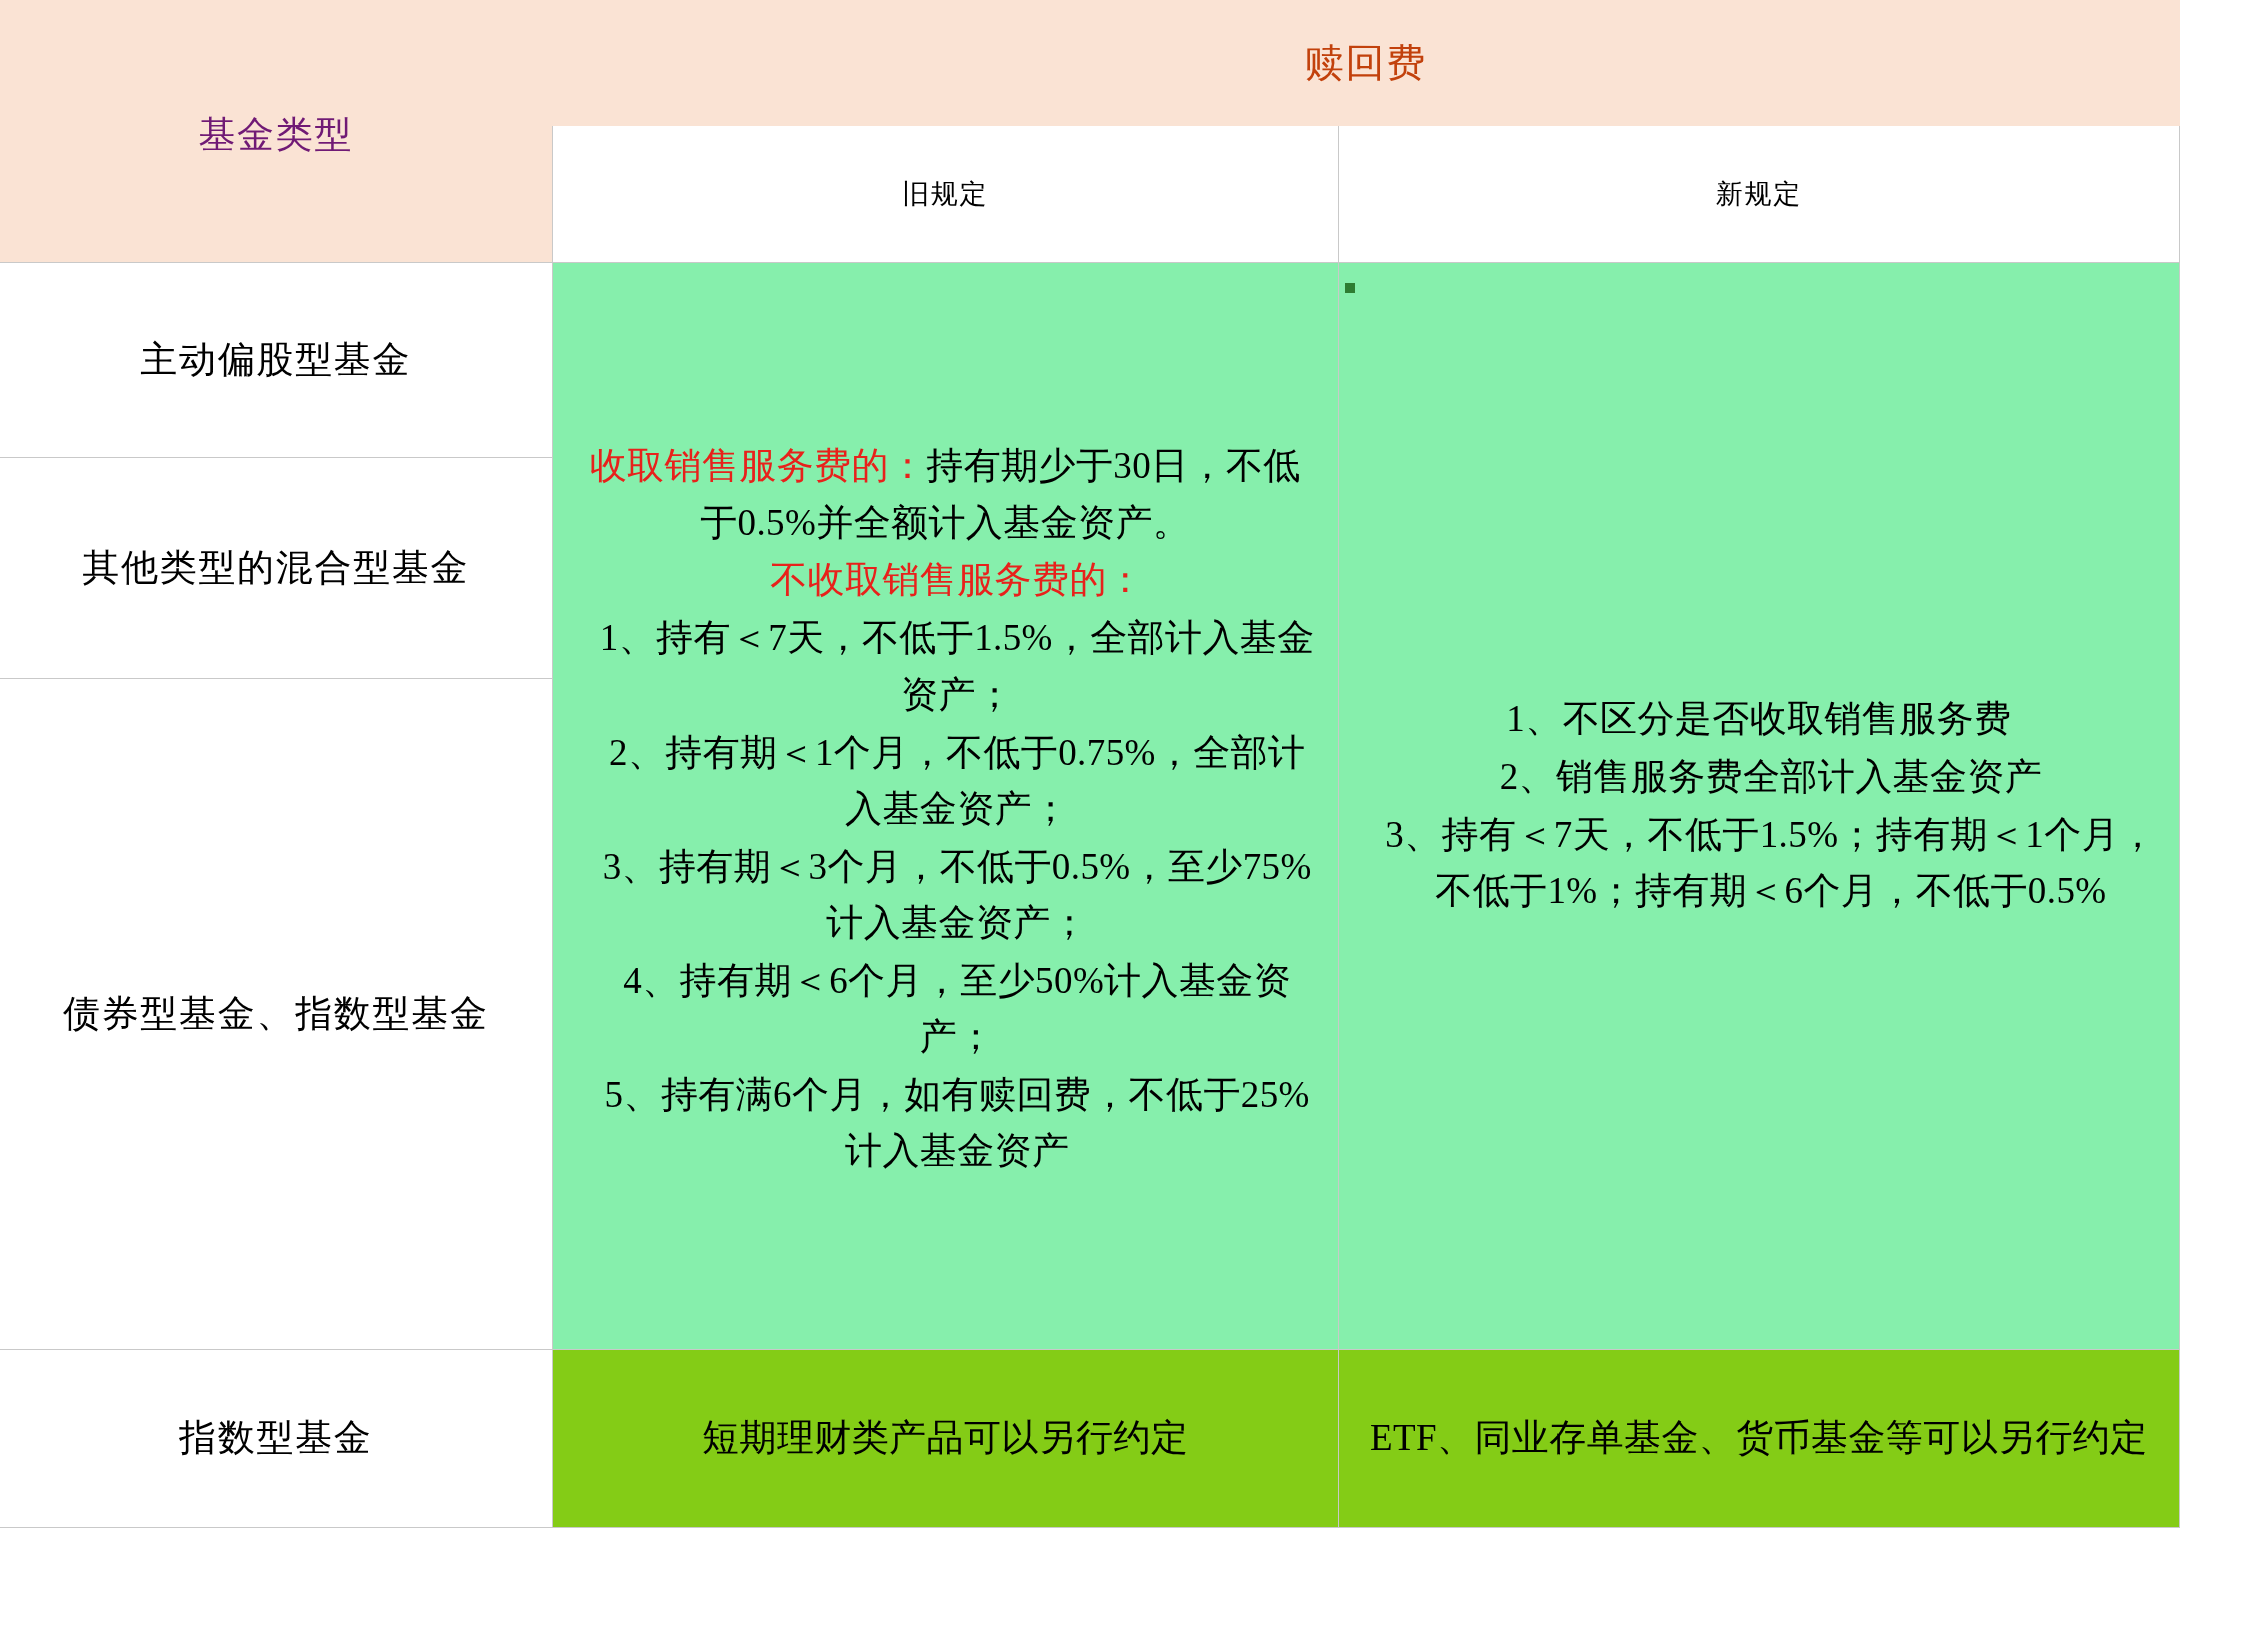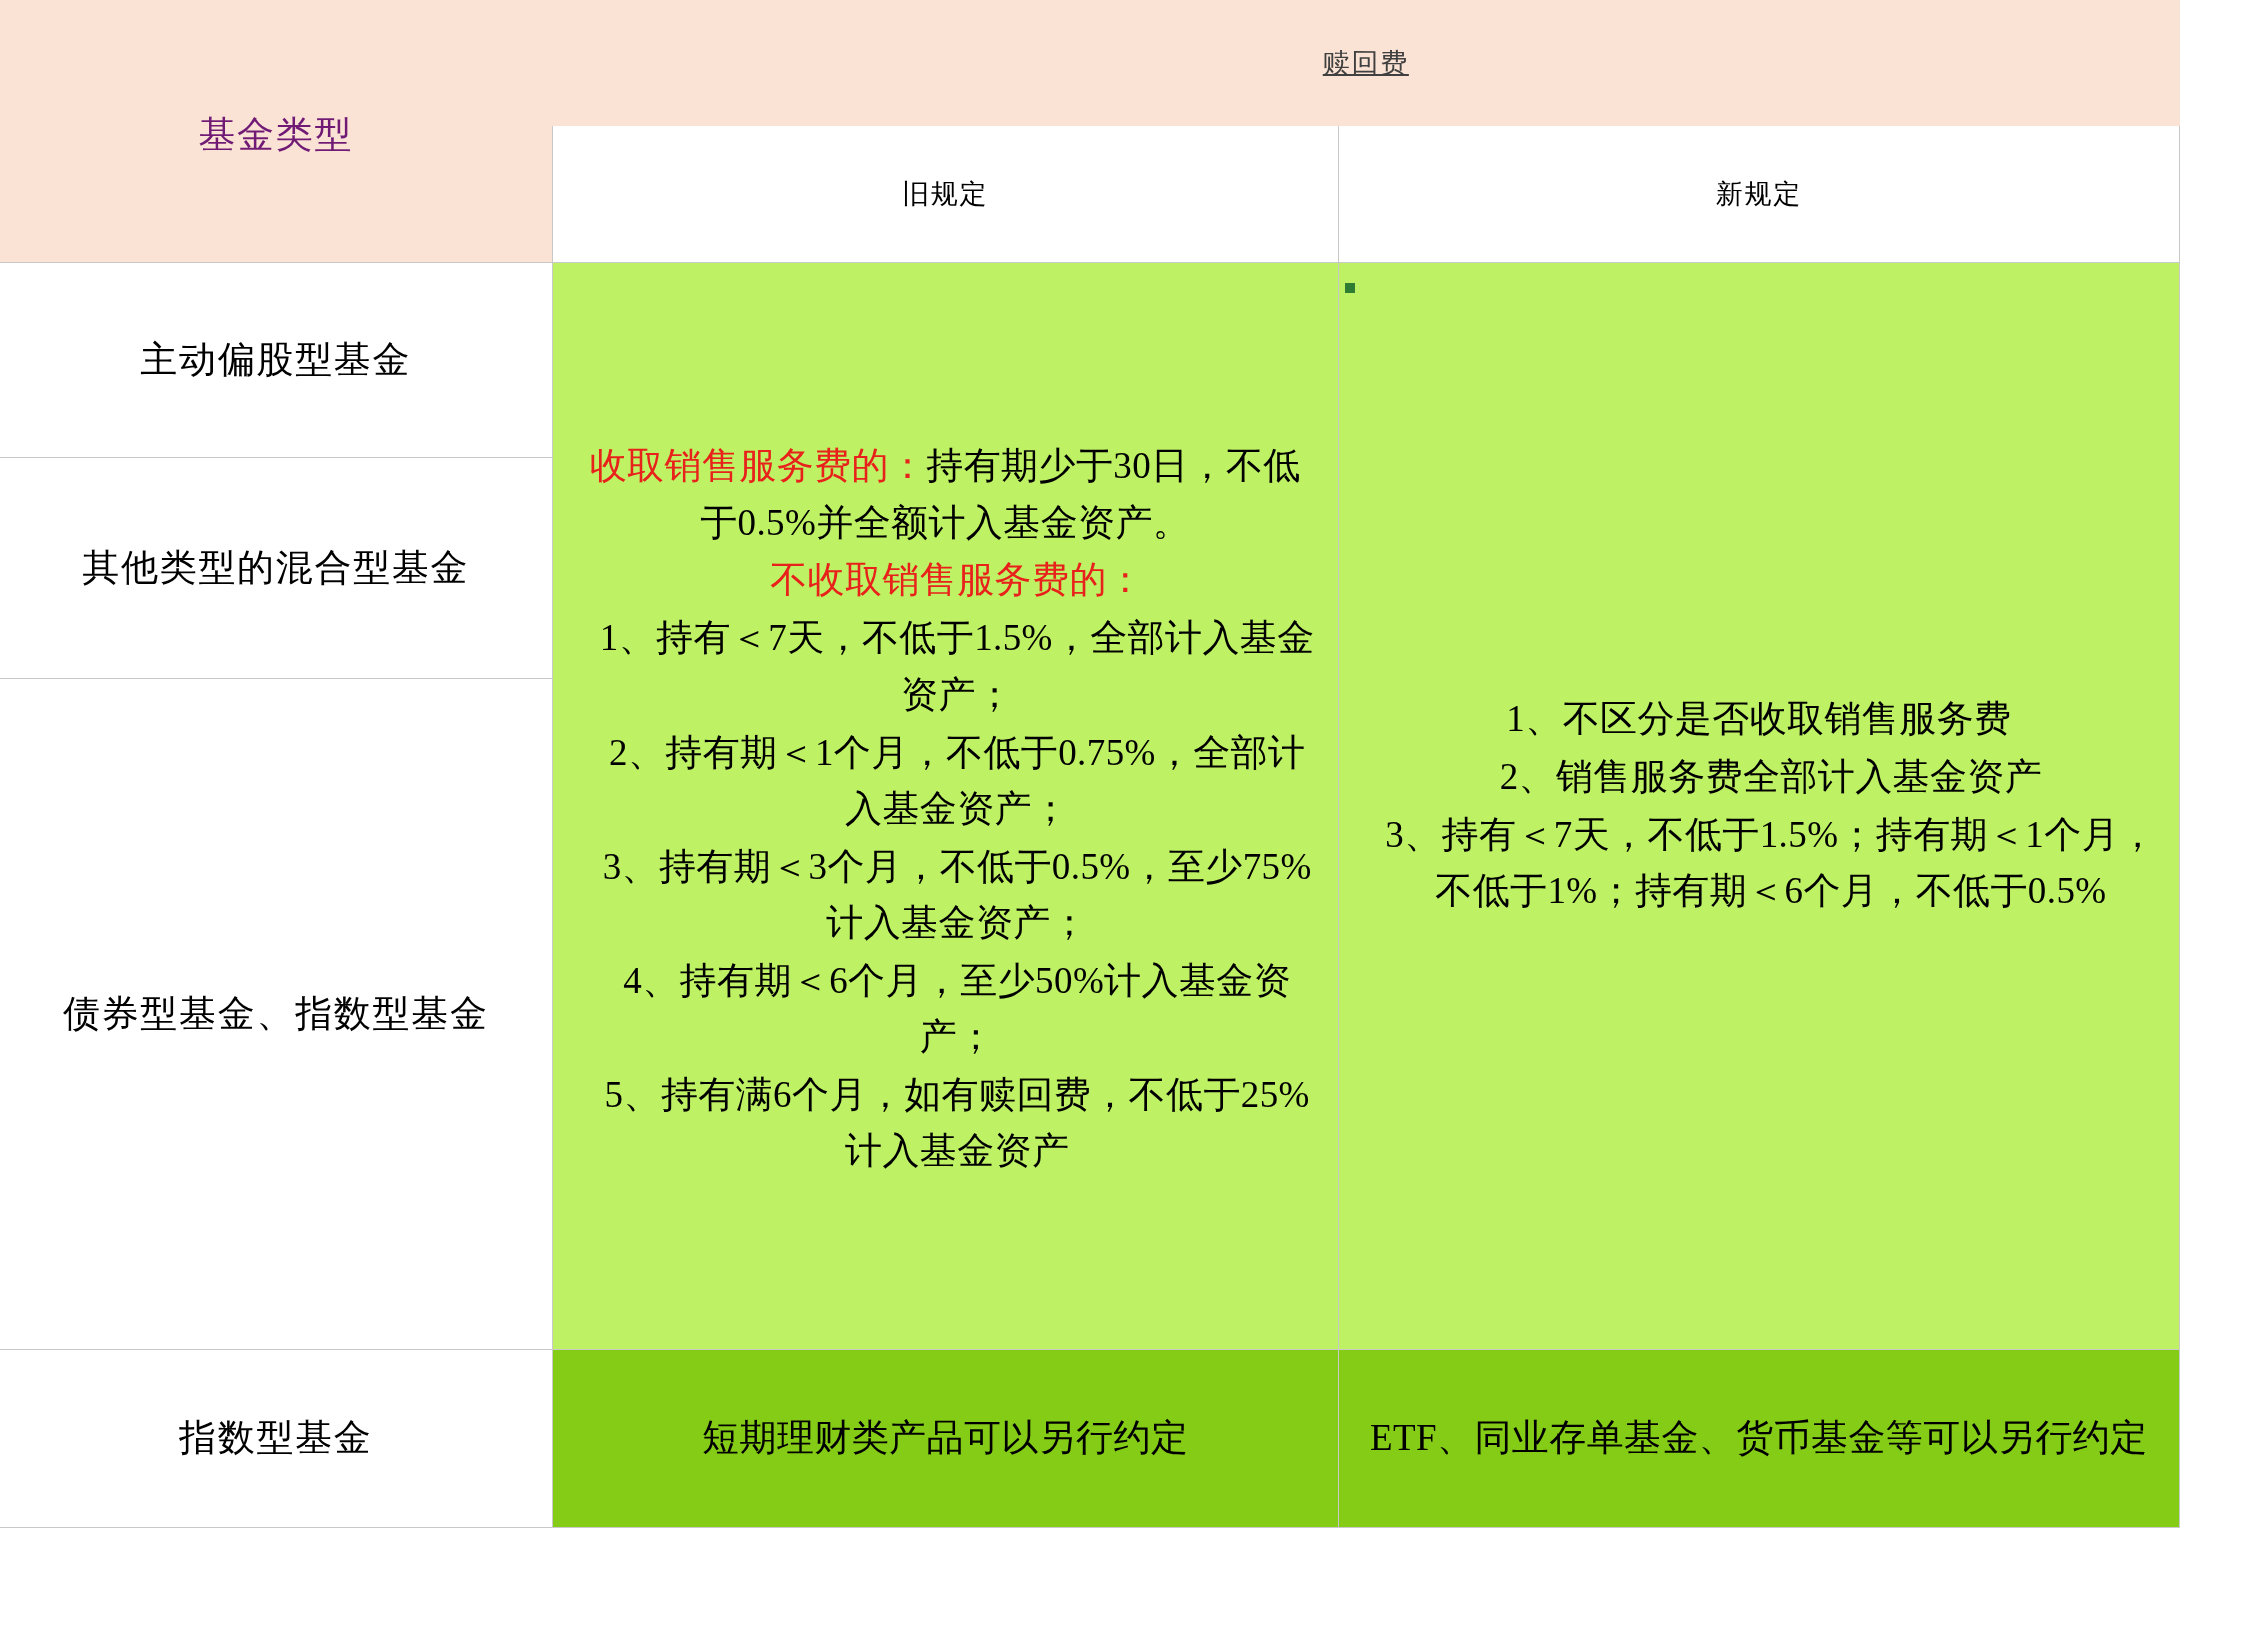--- a/index.html
+++ b/index.html
@@ -41,46 +41,45 @@
     background: #fae3d4;
     border: none;
     font-size: 37px;
     color: #701a75;
     padding: 8.5px 0 0 0;
     letter-spacing: 1.7px;
   }
   .hdr-top {
     background: #fae3d4;
     border: none;
-    font-size: 27px;
-    color: #404040;
+    font-size: 39px;
+    color: #c2410c;
     height: 126px;
     letter-spacing: 1.7px;
-    text-decoration: underline;
   }
   .hdr-sub {
     background: #ffffff;
     border: 0.8px solid #c9c9c9;
     border-top: none;
     font-size: 27px;
     height: 136px;
     letter-spacing: 1.7px;
   }
   
   .type-cell {
     background: #ffffff;
     border: 0.8px solid #c9c9c9;
     border-left: none;
     font-size: 37px;
     line-height: 1.45;
     letter-spacing: 1.7px;
     padding: 10.2px 15.3px;
   }
   .rule-cell {
-    background: #bef264;
+    background: #86efac;
     border: 0.8px solid #c9c9c9;
     font-size: 37px;
     line-height: 1.52;
     letter-spacing: 0.4px;
     padding: 15.3px 18.7px;
     text-align: center;
   }
   .rule-cell.old { padding-top: 22px; }
   .rule-cell.new { padding: 15.3px 22px; }
   .money-cell {

